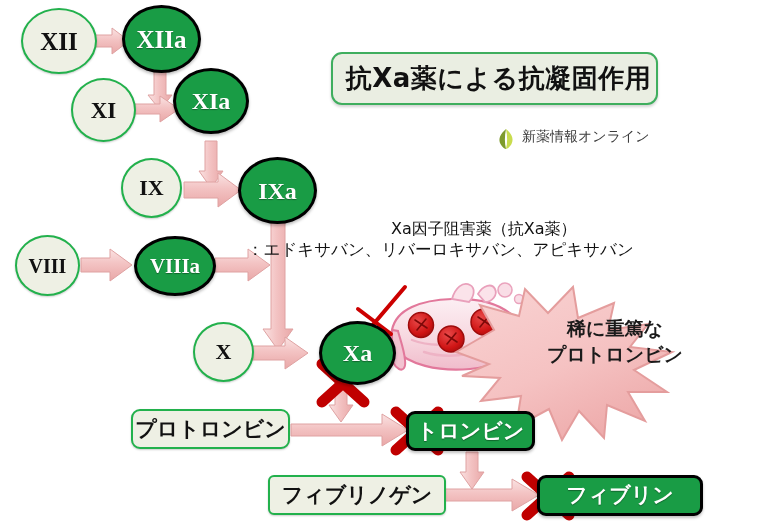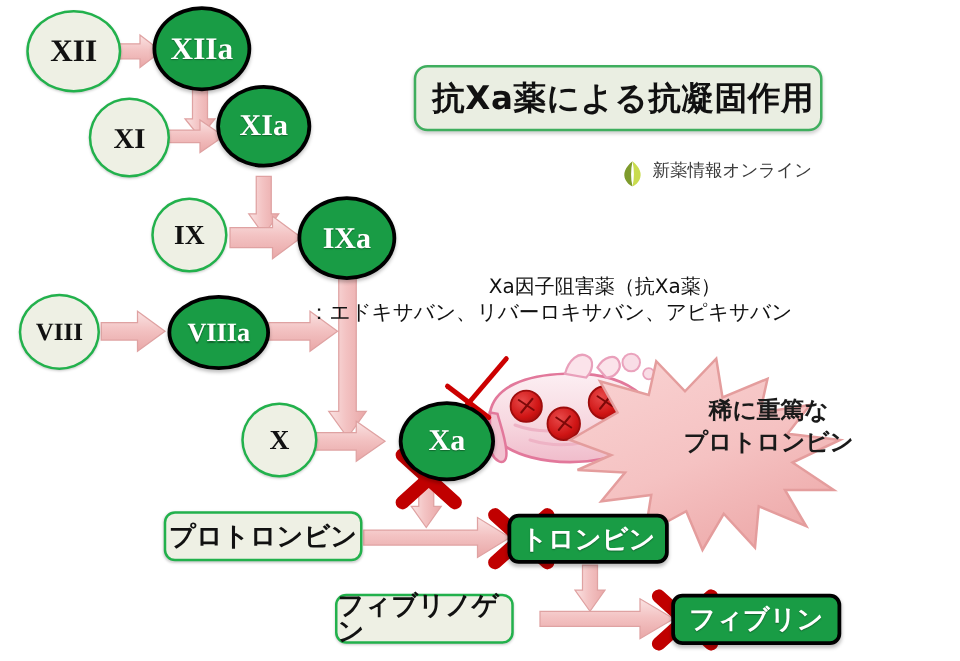--- a/index.html
+++ b/index.html
@@ -366,21 +366,21 @@
   </div>
 
   <div class="boxnode box-light jp" style="left:131px; top:409px; width:159px; height:40px; font-size:21px;">
     <span>プロトロンビン</span>
   </div>
 
   <div class="boxnode box-dark jp" style="left:406px; top:411px; width:129px; height:40px; font-size:21px;">
     <span>トロンビン</span>
   </div>
 
-  <div class="boxnode box-light jp" style="left:268px; top:475px; width:143px; height:40px; font-size:21px;">
+  <div class="boxnode box-light jp" style="left:268px; top:475px; width:178px; height:40px; font-size:21px;border-radius:6px;">
     <span>フィブリノゲン</span>
   </div>
 
-  <div class="boxnode box-dark jp" style="left:537px; top:475px; width:136px; height:41px; font-size:21px;">
+  <div class="boxnode box-dark jp" style="left:537px; top:475px; width:166px; height:41px; font-size:21px;">
     <span>フィブリン</span>
   </div>
 
 </div>
 
 </body></html>

